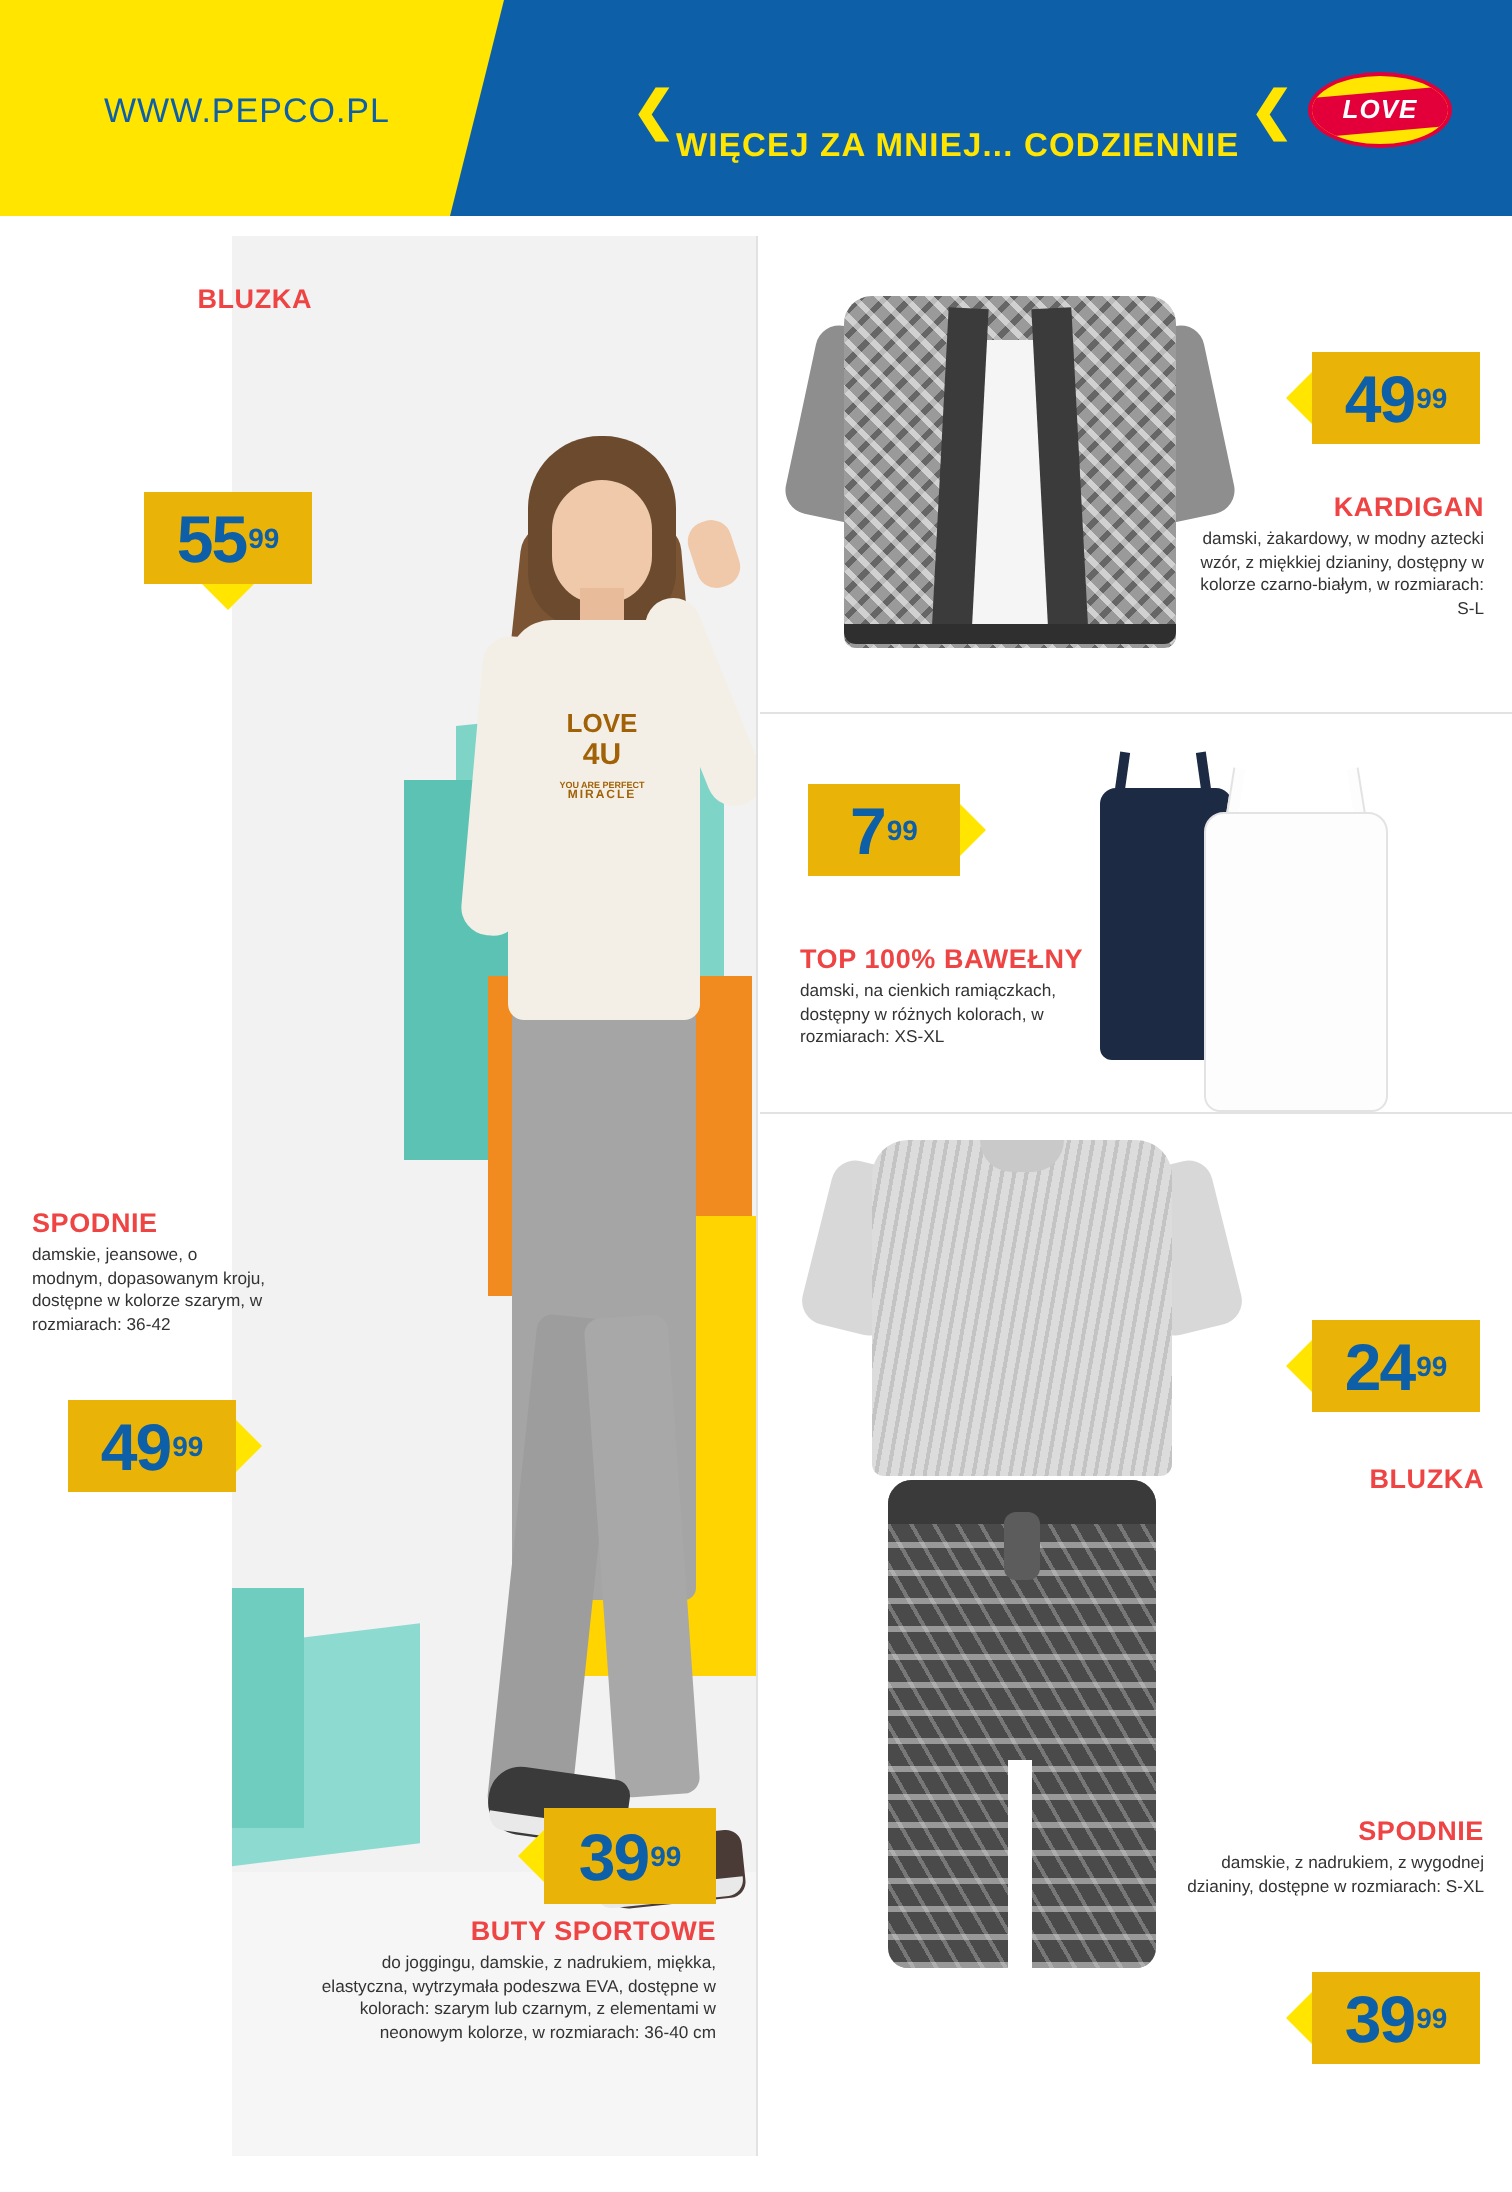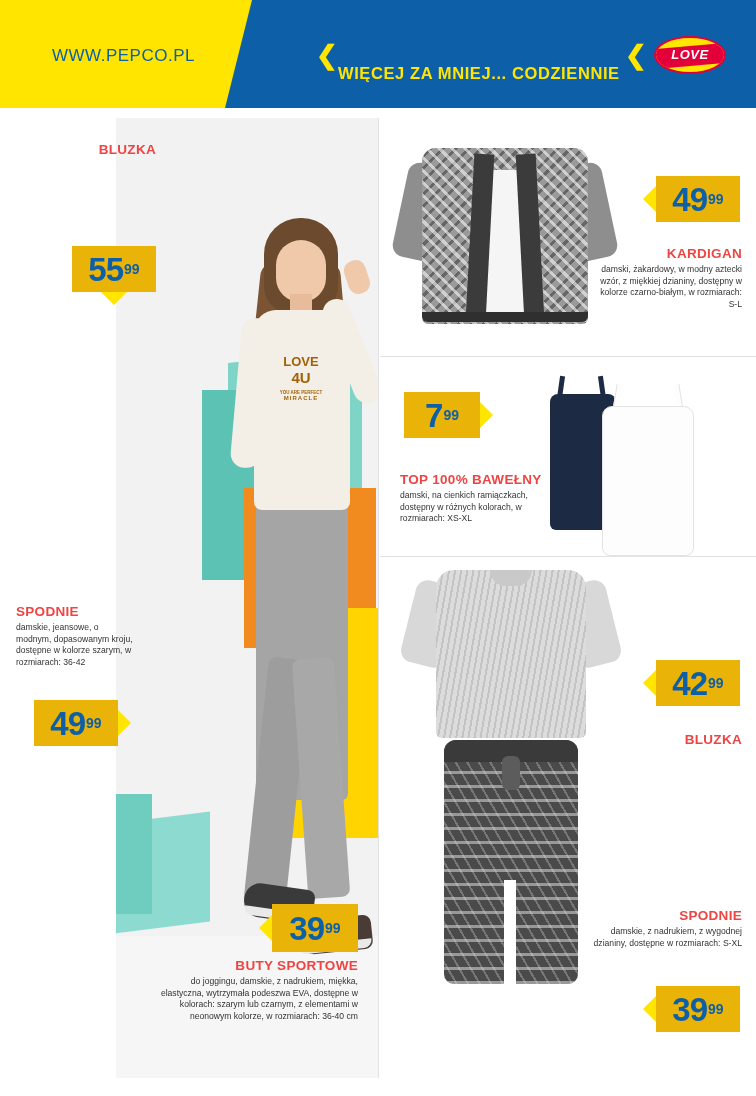--- a/index.html
+++ b/index.html
@@ -408,21 +408,21 @@
     <div class="of-collar"></div>
     <div class="of-pants"></div>
     <div class="of-pants-tex"></div>
     <div class="of-waist"></div>
     <div class="of-tie"></div>
     <div class="of-gap"></div>
   </div>
 
   <div class="price" style="left:656px; top:660px; width:84px; height:46px;">
     <div class="price-inner">
-      <span class="big">42</span>
+      <span class="big">24</span>
         <span class="cents">99</span>
     </div>
     <div class="notch notch-left"></div>
   </div>
   <div style="position:absolute; left:600px; top:732px; width:142px;" class="ta-right">
     <div class="item-title">BLUZKA</div>
   </div>
 
   <div class="price" style="left:272px; top:904px; width:86px; height:48px;">
     <div class="price-inner">

